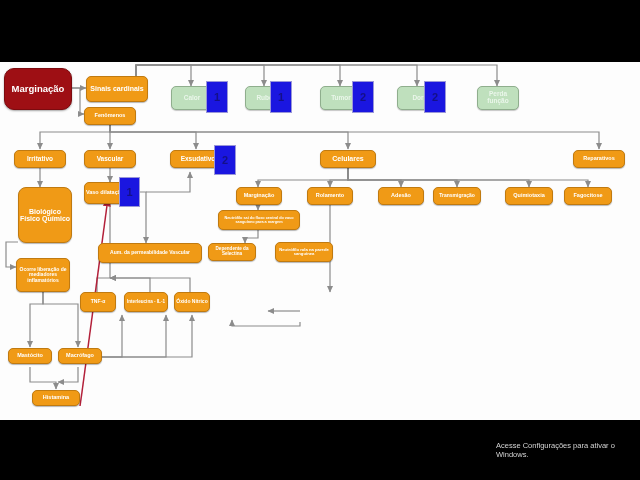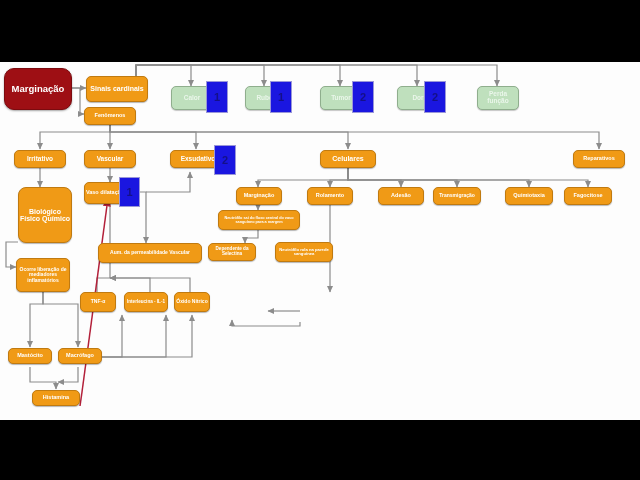--- a/index.html
+++ b/index.html
@@ -149,15 +149,16 @@
     <div class="node orange" style="left:307px;top:125px;width:46px;height:18px;font-size:5.5px;">Rolamento</div>
     <div class="node orange" style="left:378px;top:125px;width:46px;height:18px;font-size:5.5px;">Adesão</div>
     <div class="node orange" style="left:433px;top:125px;width:48px;height:18px;font-size:5px;">Transmigração</div>
     <div class="node orange" style="left:505px;top:125px;width:48px;height:18px;font-size:5.5px;">Quimiotaxia</div>
     <div class="node orange" style="left:564px;top:125px;width:48px;height:18px;font-size:5.5px;">Fagocitose</div>
 
     <div class="node orange" style="left:218px;top:148px;width:82px;height:20px;font-size:3.8px;">Neutrófilo sai do fluxo central do vaso sanguíneo para a margem</div>
     <div class="node orange" style="left:208px;top:181px;width:48px;height:18px;font-size:4.6px;">Dependente da Selectina</div>
     <div class="node orange" style="left:275px;top:180px;width:58px;height:20px;font-size:4.2px;">Neutrófilo rola na parede sanguínea</div>
 
+    <div class="wm wm2">Acesse Configurações para ativar o Windows.</div>
   </div>
   <div id="rightstrip"></div>
 </div>
 
 </body></html>

